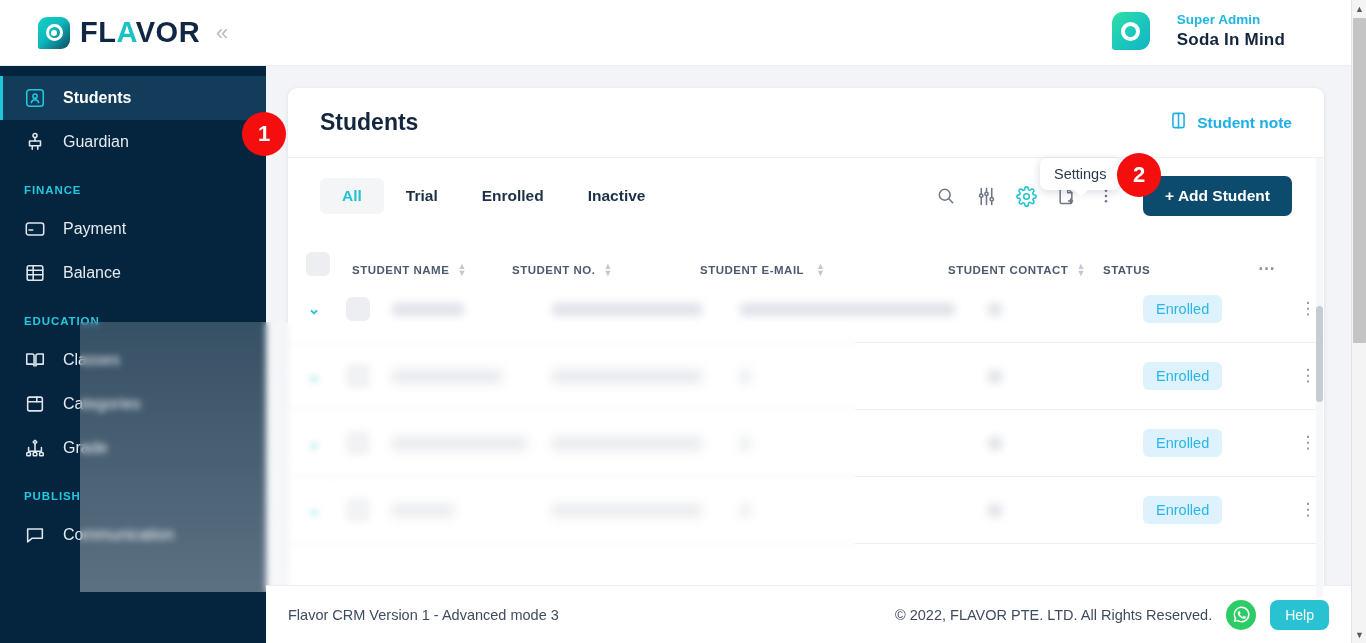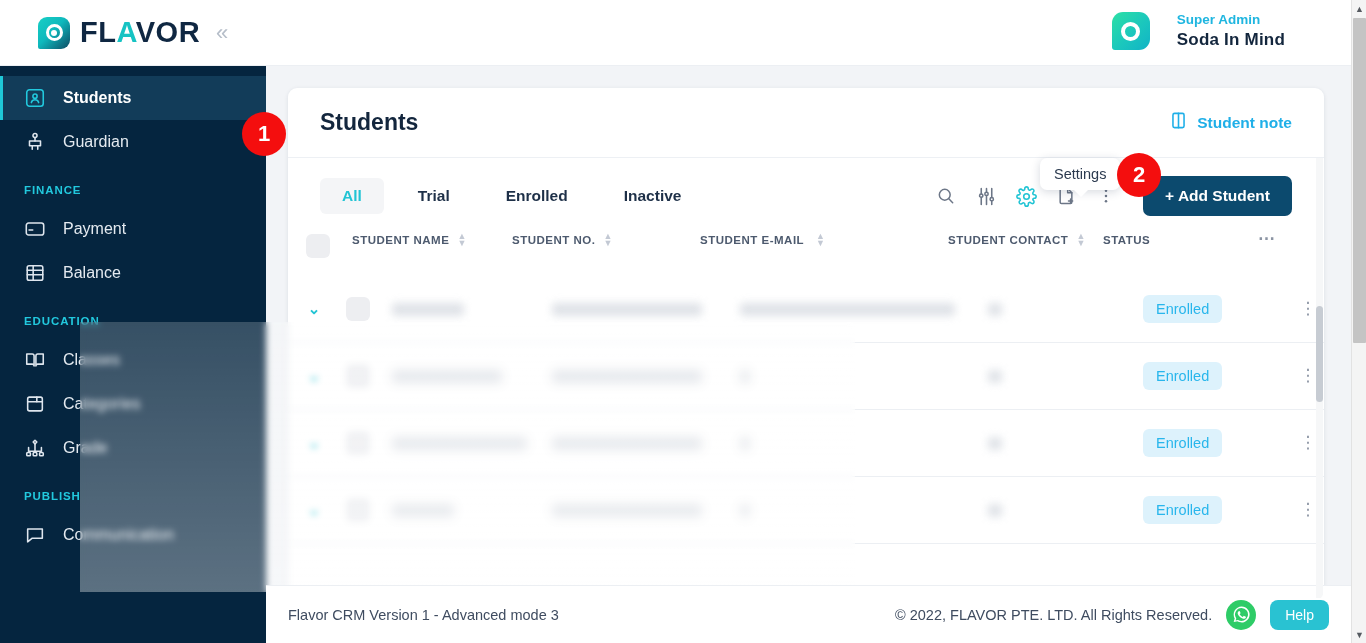--- a/index.html
+++ b/index.html
@@ -117,21 +117,21 @@
     margin-left: auto; display: flex; align-items: center; gap: 28px;
   }
   .head-link {
     display: flex; align-items: center; gap: 9px;
     color: #1fafe8; font-size: 15.5px; font-weight: 700; cursor: pointer;
   }
 
   
   .tabs-row {
     height: 76px; display: flex; align-items: center;
-    padding: 0 32px; gap: 12px;
+    padding: 0 32px; gap: 0;
   }
   .tab {
     padding: 9px 22px; border-radius: 6px;
     font-size: 15.5px; font-weight: 700; color: #1e3048;
     cursor: pointer;
   }
   .tab.active { background: #f4f5f7; color: #22c4d4; }
   .toolbar {
     margin-left: auto; display: flex; align-items: center; gap: 14px;
   }
@@ -143,21 +143,21 @@
   .add-btn {
     margin-left: 10px;
     background: #0c4a6e; color: #ffffff;
     border: none; border-radius: 7px;
     height: 40px; padding: 0 22px;
     font-size: 15.5px; font-weight: 700;
     font-family: "Liberation Sans", sans-serif;
     cursor: pointer;
   }
   .thead {
-    display: flex; align-items: flex-start; height: 42px;
+    display: flex; align-items: flex-end; height: 42px;
     padding-left: 18px; color: #4d5a6e;
     font-size: 11.5px; font-weight: 700; letter-spacing: .5px;
   }
   .th { display: flex; align-items: center; gap: 8px; }
   .sortarrows { display: flex; flex-direction: column; gap: 2px; color: #c3c9d4; line-height: .55; font-size: 9px; }
   .chk {
     width: 24px; height: 24px; border-radius: 6px;
     background: #edeef1; flex: 0 0 24px; cursor: pointer;
   }
   .row {

